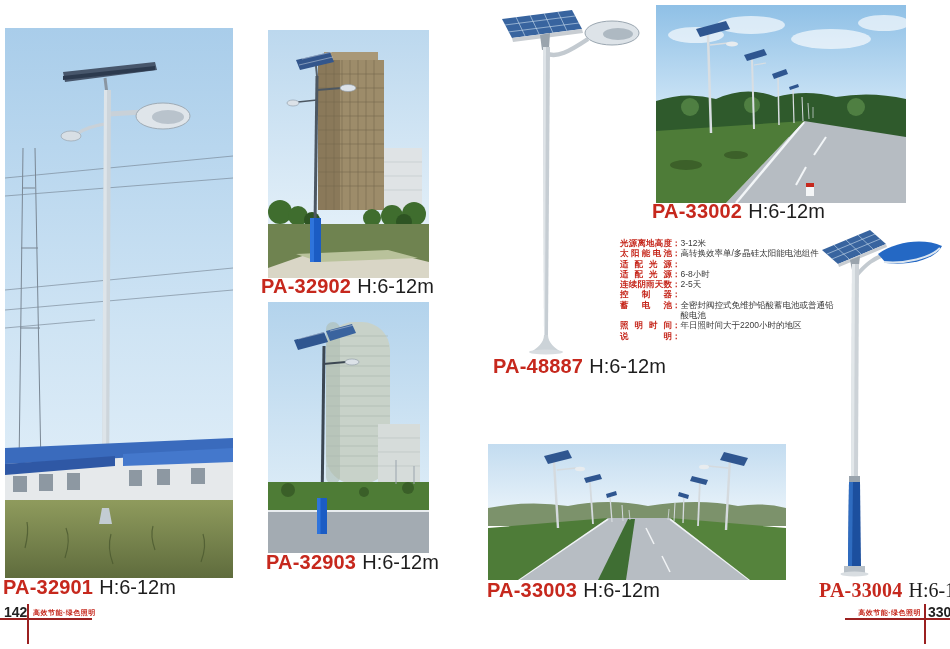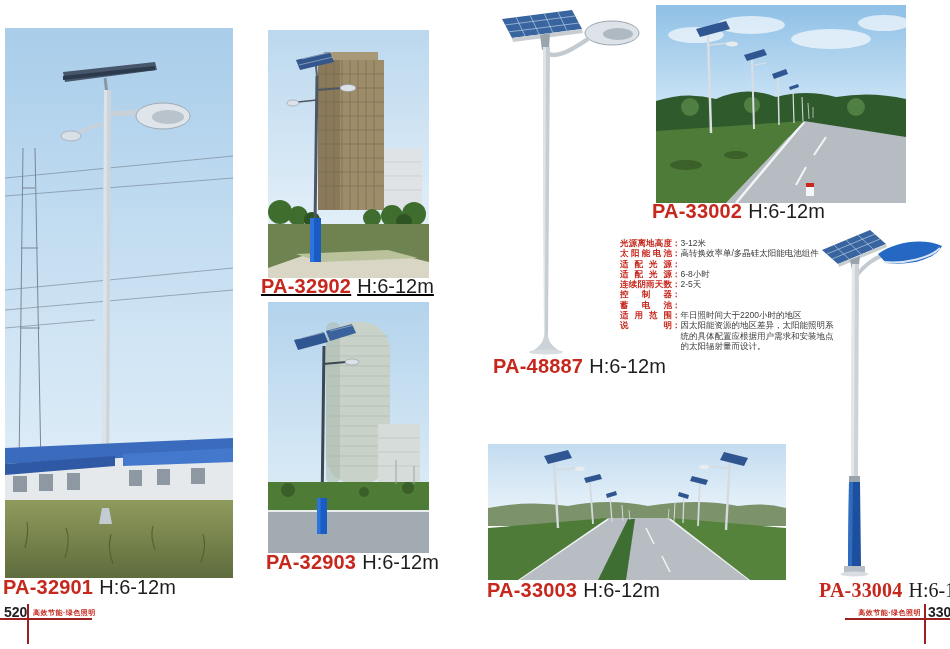--- a/index.html
+++ b/index.html
@@ -167,21 +167,21 @@
       </g>
       <rect x="0" y="194" width="161" height="54" fill="#6f8350"></rect>
       <polygon points="0,248 161,248 161,232 120,222 40,224 0,238" fill="#d9d6c6"></polygon>
       <polygon points="28,224 120,220 150,228 52,232" fill="#b9c29b"></polygon>
       <g>
         <rect x="42" y="188" width="11" height="44" fill="#1b5cc4"></rect>
         <rect x="42" y="188" width="4" height="44" fill="#2f74dc"></rect>
       </g>
     </svg>
   </div>
-  <div class="plabel" style="left:261px;top:279px;text-decoration:underline;">
+  <div class="plabel" style="left:261px;top:279px;">
     <span class="model">PA-32902</span><span class="ph">H:6-12m</span>
   </div>
 
   <div class="photo" style="left:268px;top:302px;">
     <svg width="161" height="251" viewBox="0 0 161 251">
       <defs>
           <linearGradient id="sky3" x1="0" y1="0" x2="0" y2="1">
             <stop offset="0" stop-color="#b3d3ec"></stop>
             <stop offset="1" stop-color="#e8f3fa"></stop>
           </linearGradient>
@@ -361,30 +361,30 @@
         <span class="spec-colon">：</span>
         <span class="spec-value">2-5天</span>
       </div>
     <div class="spec-row">
         <span class="spec-label">控制器</span>
         <span class="spec-colon">：</span>
       </div>
     <div class="spec-row">
         <span class="spec-label">蓄电池</span>
         <span class="spec-colon">：</span>
-      </div>
-    <div class="spec-row">
-        <span class="spec-label">适用范围</span>
+        <span class="spec-value">全密封阀控式免维护铅酸蓄电池或普通铅酸电池</span>
+      </div>
+    <div class="spec-row">
+        <span class="spec-label">照明时间</span>
         <span class="spec-colon">：</span>
         <span class="spec-value">年日照时间大于2200小时的地区</span>
       </div>
     <div class="spec-row">
         <span class="spec-label">说明</span>
         <span class="spec-colon">：</span>
-        <span class="spec-value">因太阳能资源的地区差异，太阳能照明系统的具体配置应根据用户需求和安装地点的太阳辐射量而设计。</span>
       </div>
   </div>
 
   <div class="photo" style="left:488px;top:444px;">
     <svg width="298" height="136" viewBox="0 0 298 136">
       <defs>
           <linearGradient id="sky6" x1="0" y1="0" x2="0" y2="1">
             <stop offset="0" stop-color="#c3dcf0"></stop>
             <stop offset="1" stop-color="#eef6fb"></stop>
           </linearGradient>
@@ -458,21 +458,21 @@
         <polygon points="31,256 35,256 34,340 30,340" fill="#2f6cc0"></polygon>
         <rect x="26" y="340" width="21" height="7" fill="#b8c0c7"></rect>
         <ellipse cx="36.5" cy="348" rx="14" ry="2.5" fill="#d8dde1"></ellipse>
       </g>
     </svg>
   </div>
   <div class="plabel" style="left:819px;top:583px;font-family:Liberation Serif, serif;">
     <span class="model">PA-33004</span><span class="ph">H:6-12m</span>
   </div>
 
-  <div class="fnum" style="left:4px;top:605px;">520</div>
+  <div class="fnum" style="left:4px;top:605px;">142</div>
   <div class="frule" style="left:0;top:618px;width:92px;"></div>
   <div class="fvline" style="left:27px;top:604px;"></div>
   <div class="fslogan" style="left:33px;top:608px;">高效节能·绿色照明</div>
 
   <div class="fslogan" style="left:845px;top:608px;width:76px;text-align:right;">高效节能·绿色照明</div>
   <div class="frule" style="left:845px;top:618px;width:105px;"></div>
   <div class="fvline" style="left:924px;top:604px;"></div>
   <div class="fnum" style="left:928px;top:605px;">330</div>
 
 </div>

